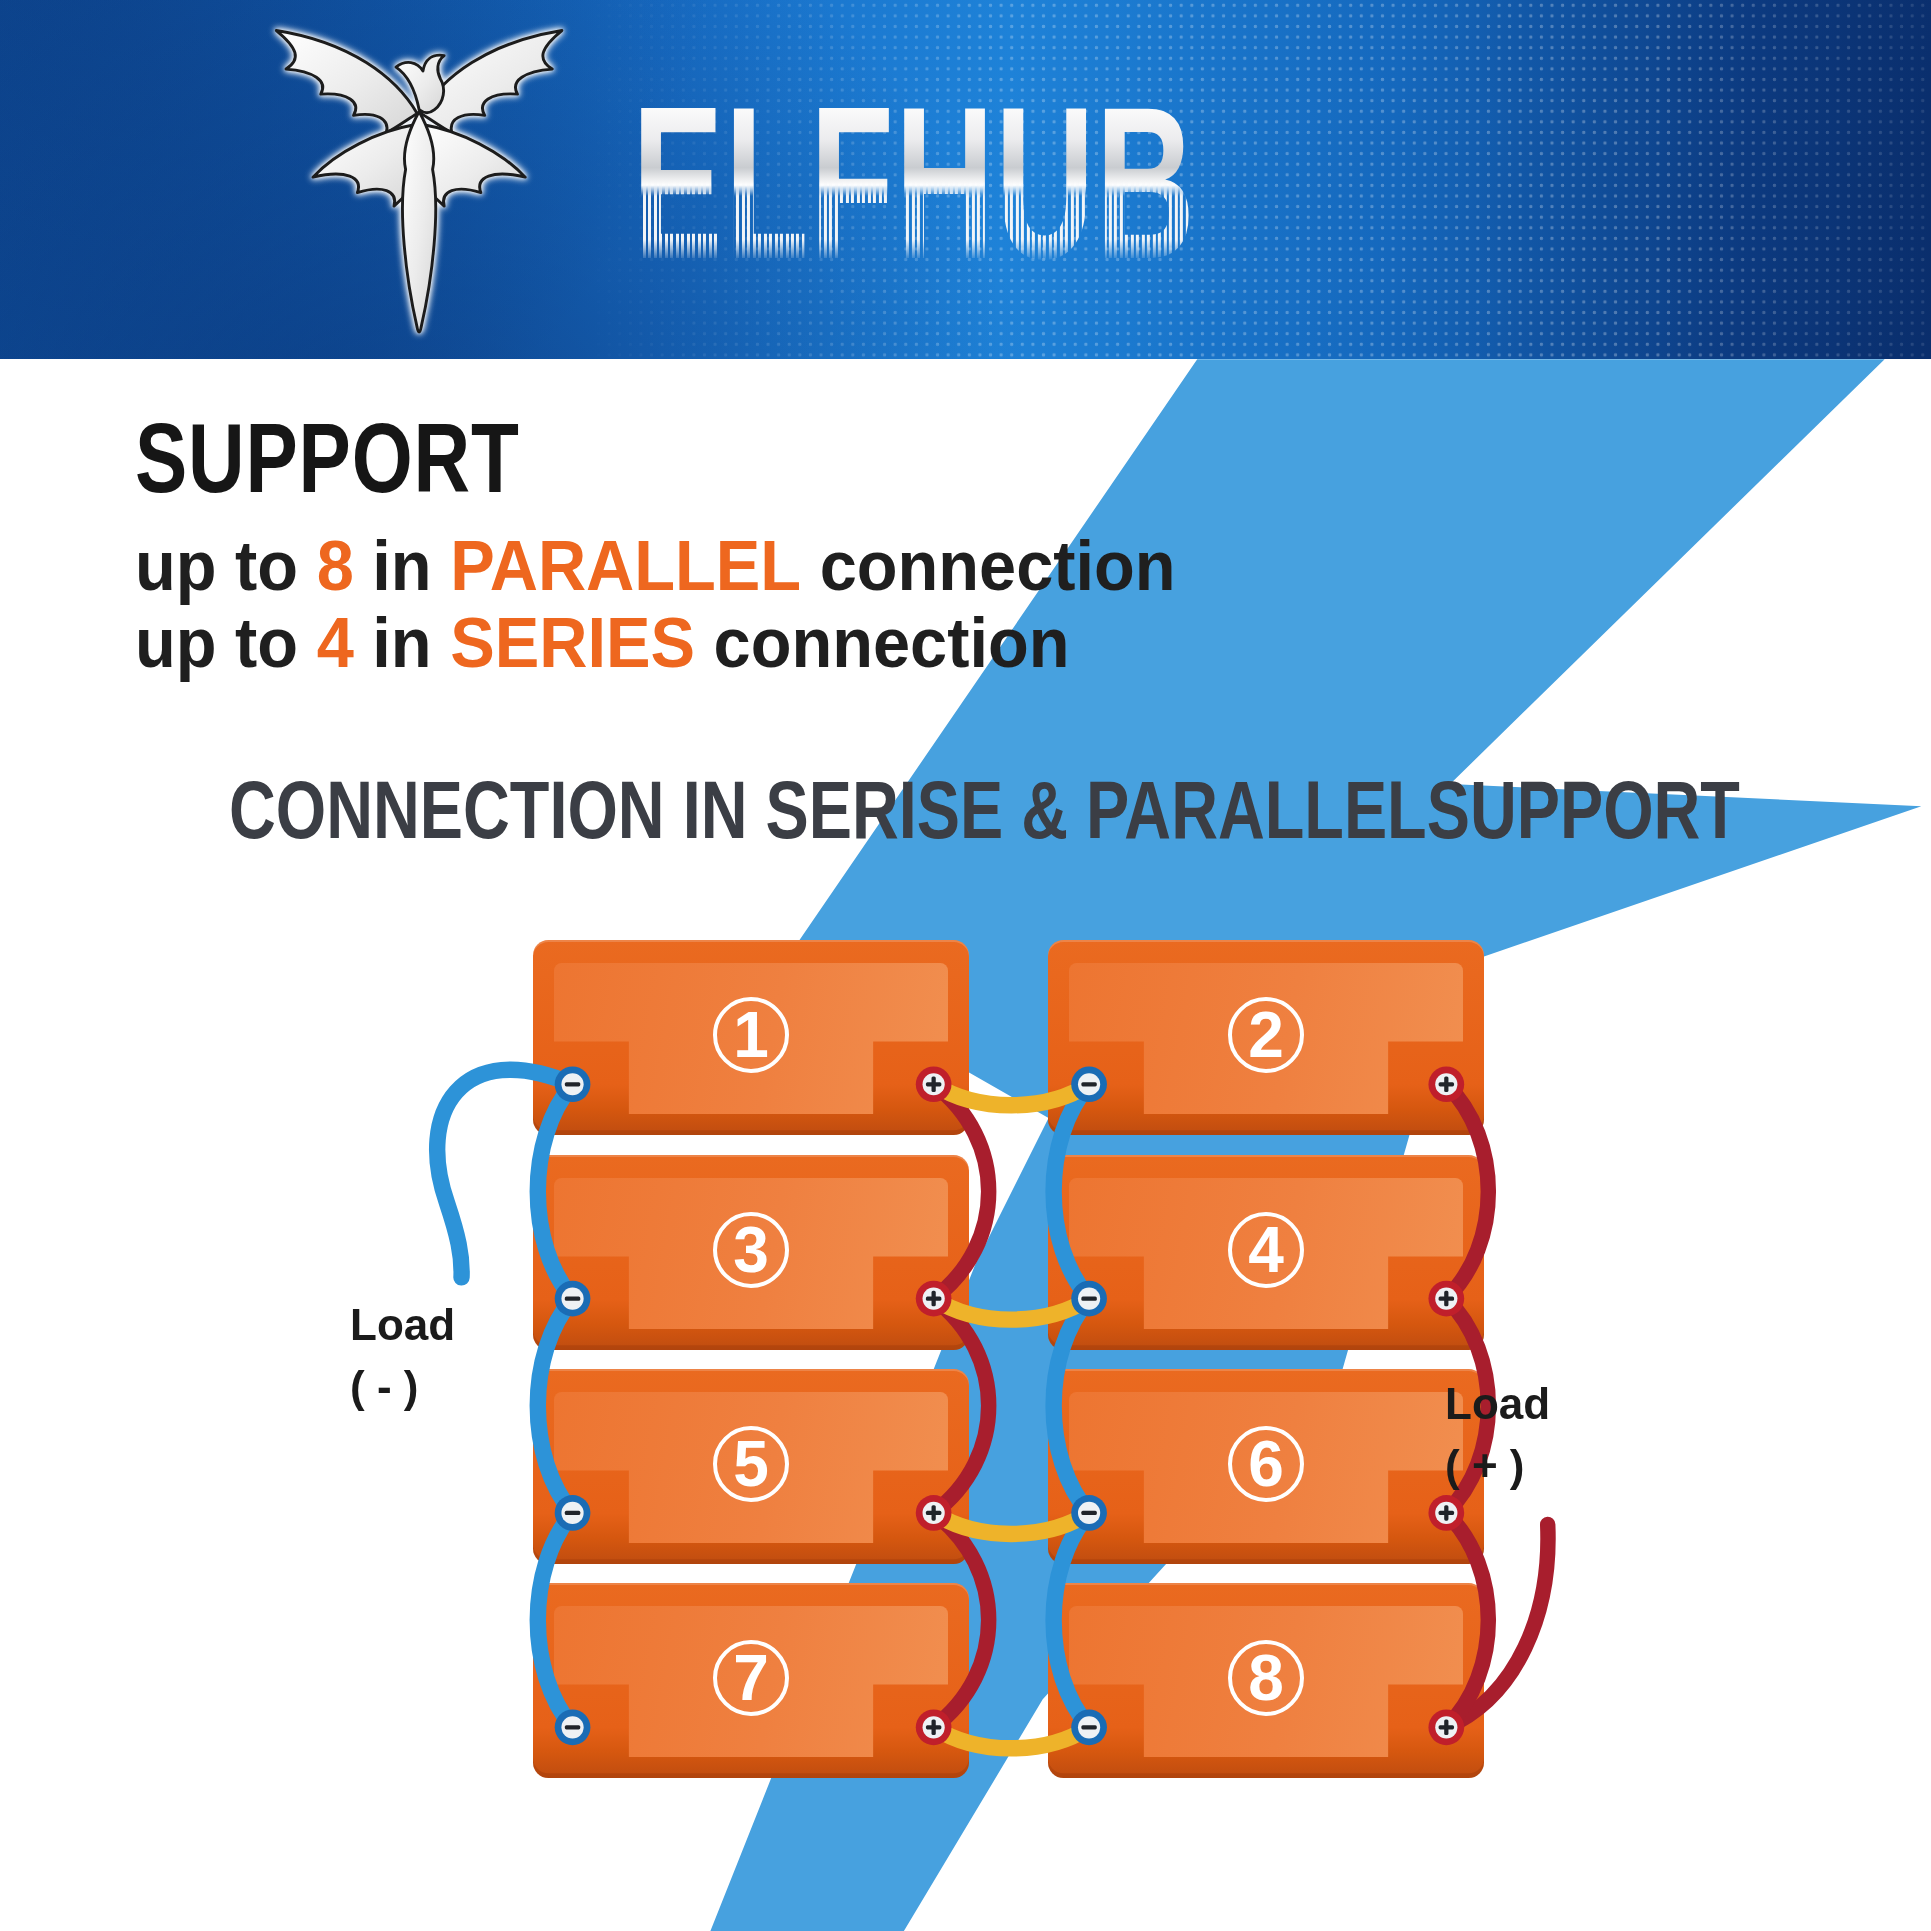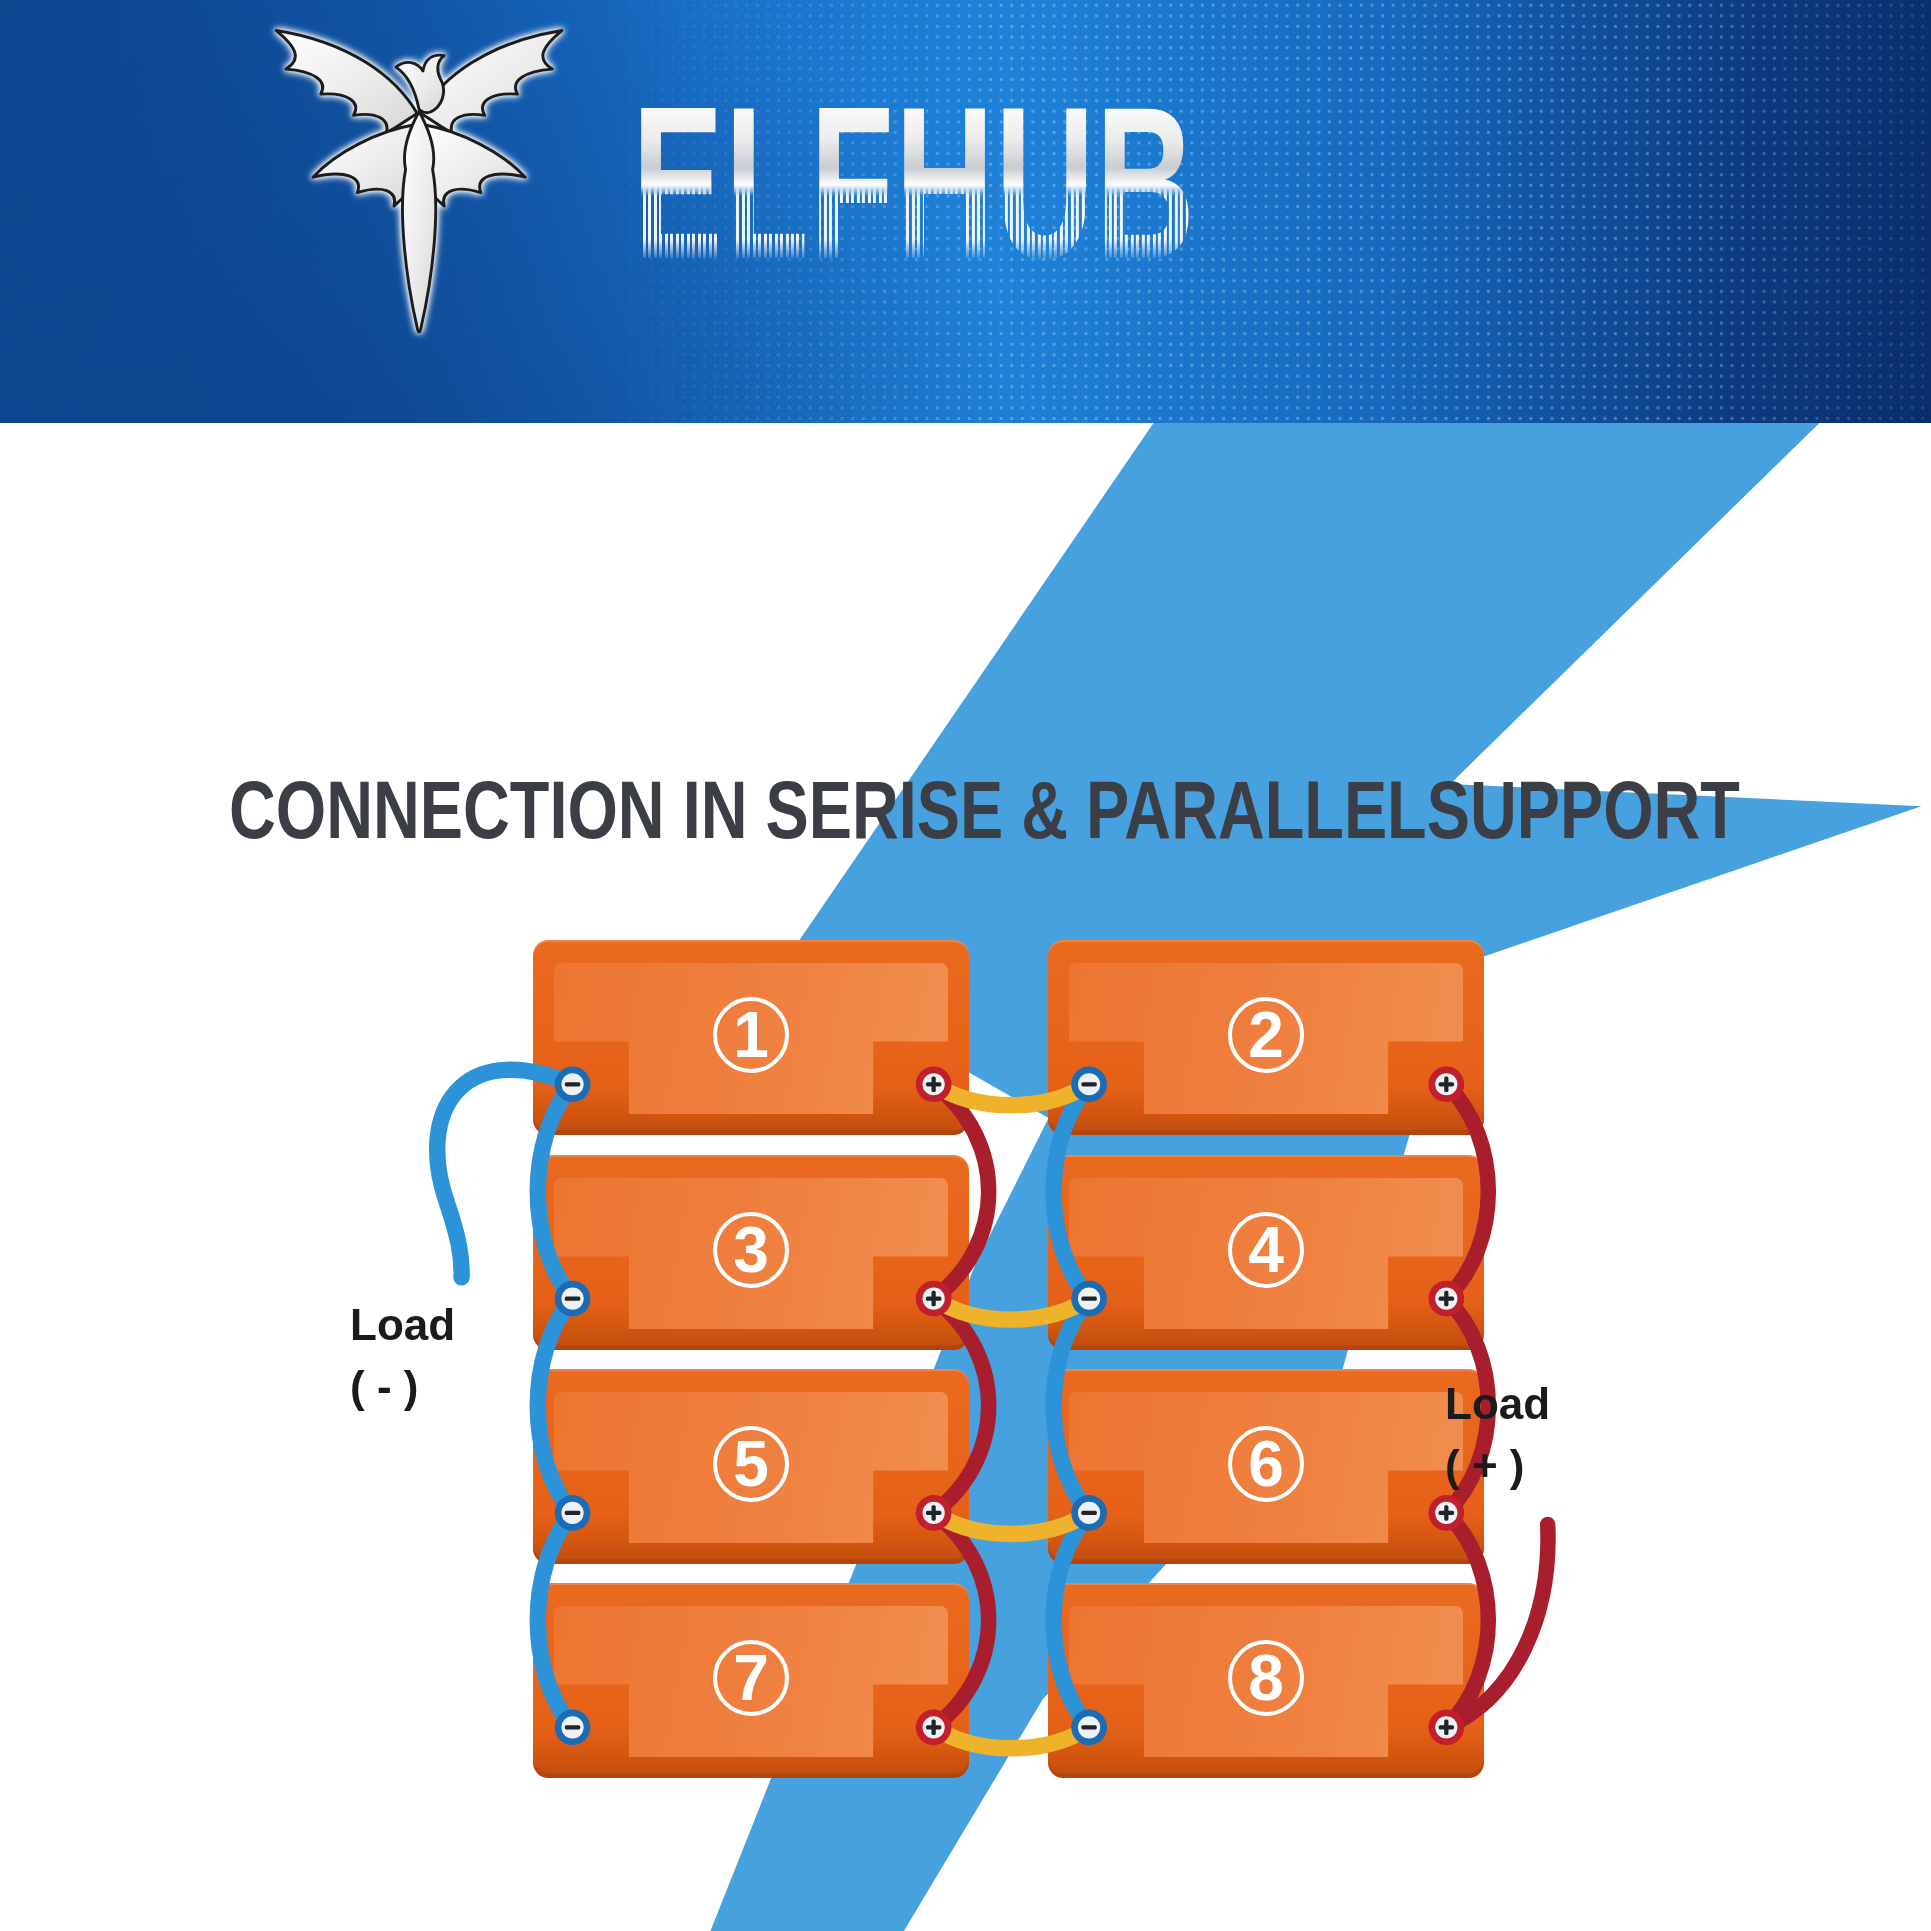--- a/index.html
+++ b/index.html
@@ -1,20 +1,20 @@
 <!DOCTYPE html>
 <html><head>
 <meta charset="utf-8">
 <style>
   html,body{margin:0;padding:0;background:#ffffff;}
   .page{position:relative;width:1931px;height:1931px;overflow:hidden;background:#ffffff;
         font-family:"Liberation Sans","DejaVu Sans",sans-serif;}
 
   
-  .banner{position:absolute;left:0;top:0;width:1931px;height:423px;
+  .banner{position:absolute;left:0;top:0;width:1931px;height:359px;
     background:linear-gradient(93deg,#0f54a4 0%,#1262b8 16%,#186fc8 34%,#1e82d8 52%,#1568bd 72%,#0c3a80 90%,#0a2e6c 100%);}
   .banner .shade{position:absolute;inset:0;
     background:radial-gradient(circle at 18% 140%, rgba(7,34,92,.55), rgba(7,34,92,0) 42%),
                radial-gradient(circle at 2% -30%, rgba(10,46,110,.45), rgba(10,46,110,0) 35%);}
   .banner .dots{position:absolute;inset:0;
     background-image:radial-gradient(rgba(255,255,255,.30) 1.6px, transparent 2px);
     background-size:10.6px 10.6px;
     -webkit-mask-image:linear-gradient(90deg,transparent 30%,rgba(0,0,0,.85) 52%,rgba(0,0,0,.9) 86%,rgba(0,0,0,.35) 100%);
     mask-image:linear-gradient(90deg,transparent 30%,rgba(0,0,0,.85) 52%,rgba(0,0,0,.9) 86%,rgba(0,0,0,.35) 100%);}
   .logo{position:absolute;left:253px;top:17.4px;width:338px;height:328px;
@@ -109,20 +109,27 @@
         <path d="M172 98 C160 120 154 140 158 158 C150 200 158 270 170 322 C171 328 173 328 174 322 C186 270 194 200 186 158 C190 140 184 120 172 98 Z"></path>
       </g>
     </svg>
 
     <div class="brand">
       <div class="layer solid">ELFHUB</div>
       <div class="layer fringe">ELFHUB</div>
     </div>
   </div>
 
+  <div class="support">
+    <h1>SUPPORT</h1>
+    <div class="lines">
+      <div><span>up to </span><span class="hl">8</span><span> in </span><span class="hl">PARALLEL</span><span> connection</span></div>
+      <div><span>up to </span><span class="hl">4</span><span> in </span><span class="hl">SERIES</span><span> connection</span></div>
+    </div>
+  </div>
 
   <div class="section-heading">CONNECTION IN SERISE &amp; PARALLELSUPPORT</div>
 
   <div class="battery pos-b1">
       <div class="panel"></div>
       <div class="badge">1</div>
     </div>
   <div class="battery pos-b2">
       <div class="panel"></div>
       <div class="badge">2</div>

